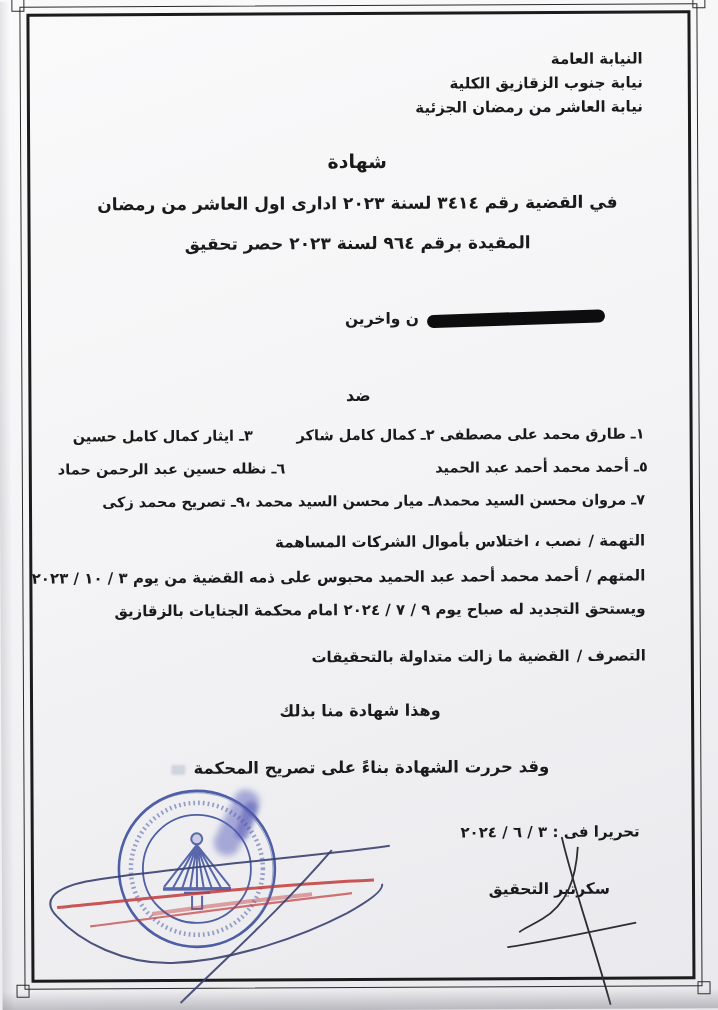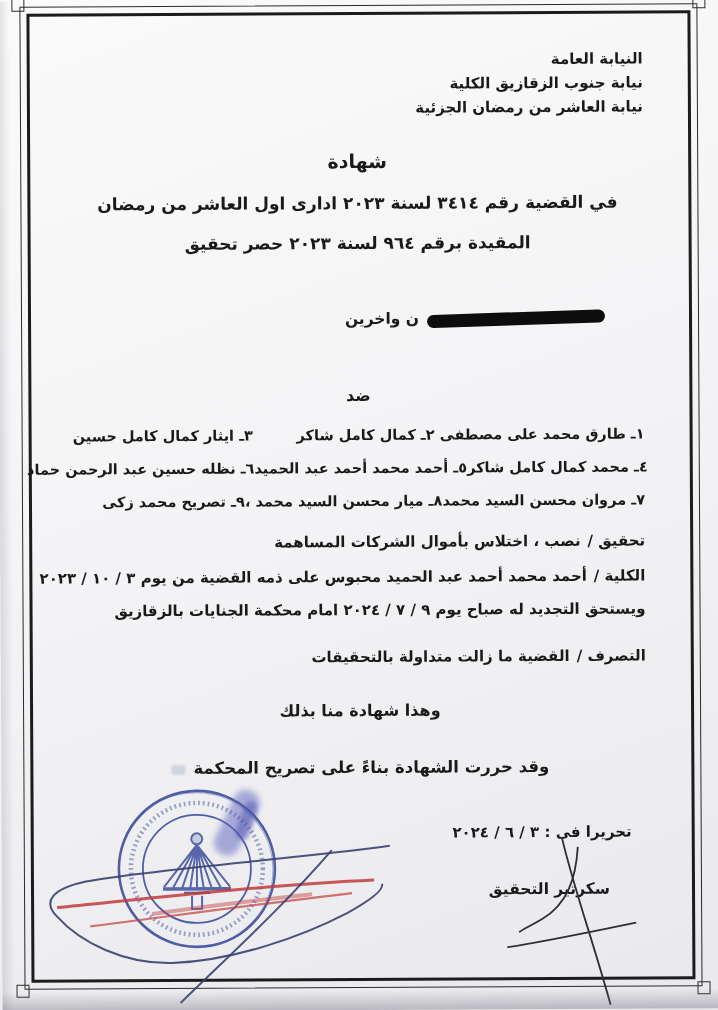--- a/index.html
+++ b/index.html
@@ -60,21 +60,21 @@
   .accused-line{top:568px;}
   .renewal-line{top:601px;}
   .disposition-line{top:648px;}
   .lbl{font-weight:700;}
   .attestation{top:701px;left:0;right:0;text-align:center;font-size:16px;}
   .issuance{top:758px;left:0;right:0;text-align:center;font-size:16.5px;}
   .smudge-mark{
     display:inline-block;width:14px;height:10px;margin-right:8px;vertical-align:middle;
     background:rgba(150,160,180,.35);filter:blur(1px);border-radius:2px;
   }
-  .written-on{top:824px;right:88px;font-size:15px;}
+  .written-on{top:824px;right:80px;font-size:15px;}
   .secretary{top:881px;right:110px;font-size:15.5px;}
   .registry-head{top:887px;left:80px;font-size:17px;color:#101010;z-index:6;}
 
   .stamp-wrap{position:absolute;left:88px;top:778px;width:215px;height:185px;z-index:4;}
   .ink-smudge-top{
     position:absolute;left:222px;top:787px;width:26px;height:70px;z-index:4;
     background:rgba(92,98,188,.5);border-radius:12px;
     transform:rotate(26deg);filter:blur(3px);
   }
   .ink-smudge-top2{
@@ -122,36 +122,35 @@
       <span>ن واخرين</span>
     </div>
 
     <div class="txt versus">ضد</div>
 
     <div class="def-row r1">
       <span>١ـ طارق محمد على مصطفى  ٢ـ كمال كامل شاكر</span>
       <span>٣ـ ايثار كمال كامل حسين</span>
     </div>
     <div class="def-row r2">
-      <span>٤ـ محمد كمال كامل شاكر</span>
       <span>٥ـ أحمد محمد أحمد عبد الحميد</span>
       <span>٦ـ نظله حسين عبد الرحمن حماد</span>
     </div>
     <div class="def-row r3">
       <span>٧ـ مروان محسن السيد محمد</span>
       <span>٨ـ ميار محسن السيد محمد ،</span>
       <span>٩ـ تصريح محمد زكى</span>
     </div>
 
     <div class="txt body-line charge-line">
-      <span class="lbl">تحقيق /</span>
+      <span class="lbl">التهمة /</span>
       <span>نصب ، اختلاس بأموال الشركات المساهمة</span>
     </div>
     <div class="txt body-line accused-line">
-      <span class="lbl">الكلية /</span>
+      <span class="lbl">المتهم /</span>
       <span>أحمد محمد أحمد عبد الحميد  محبوس على ذمه القضية من يوم ٣ / ١٠ / ٢٠٢٣</span>
     </div>
     <div class="txt body-line renewal-line">ويستحق التجديد له صباح يوم ٩ / ٧ / ٢٠٢٤ امام محكمة الجنايات بالزقازيق</div>
     <div class="txt body-line disposition-line">
       <span class="lbl">التصرف /</span>
       <span>القضية ما زالت متداولة بالتحقيقات</span>
     </div>
 
     <div class="txt attestation">وهذا شهادة منا بذلك</div>
     <div class="txt issuance">

